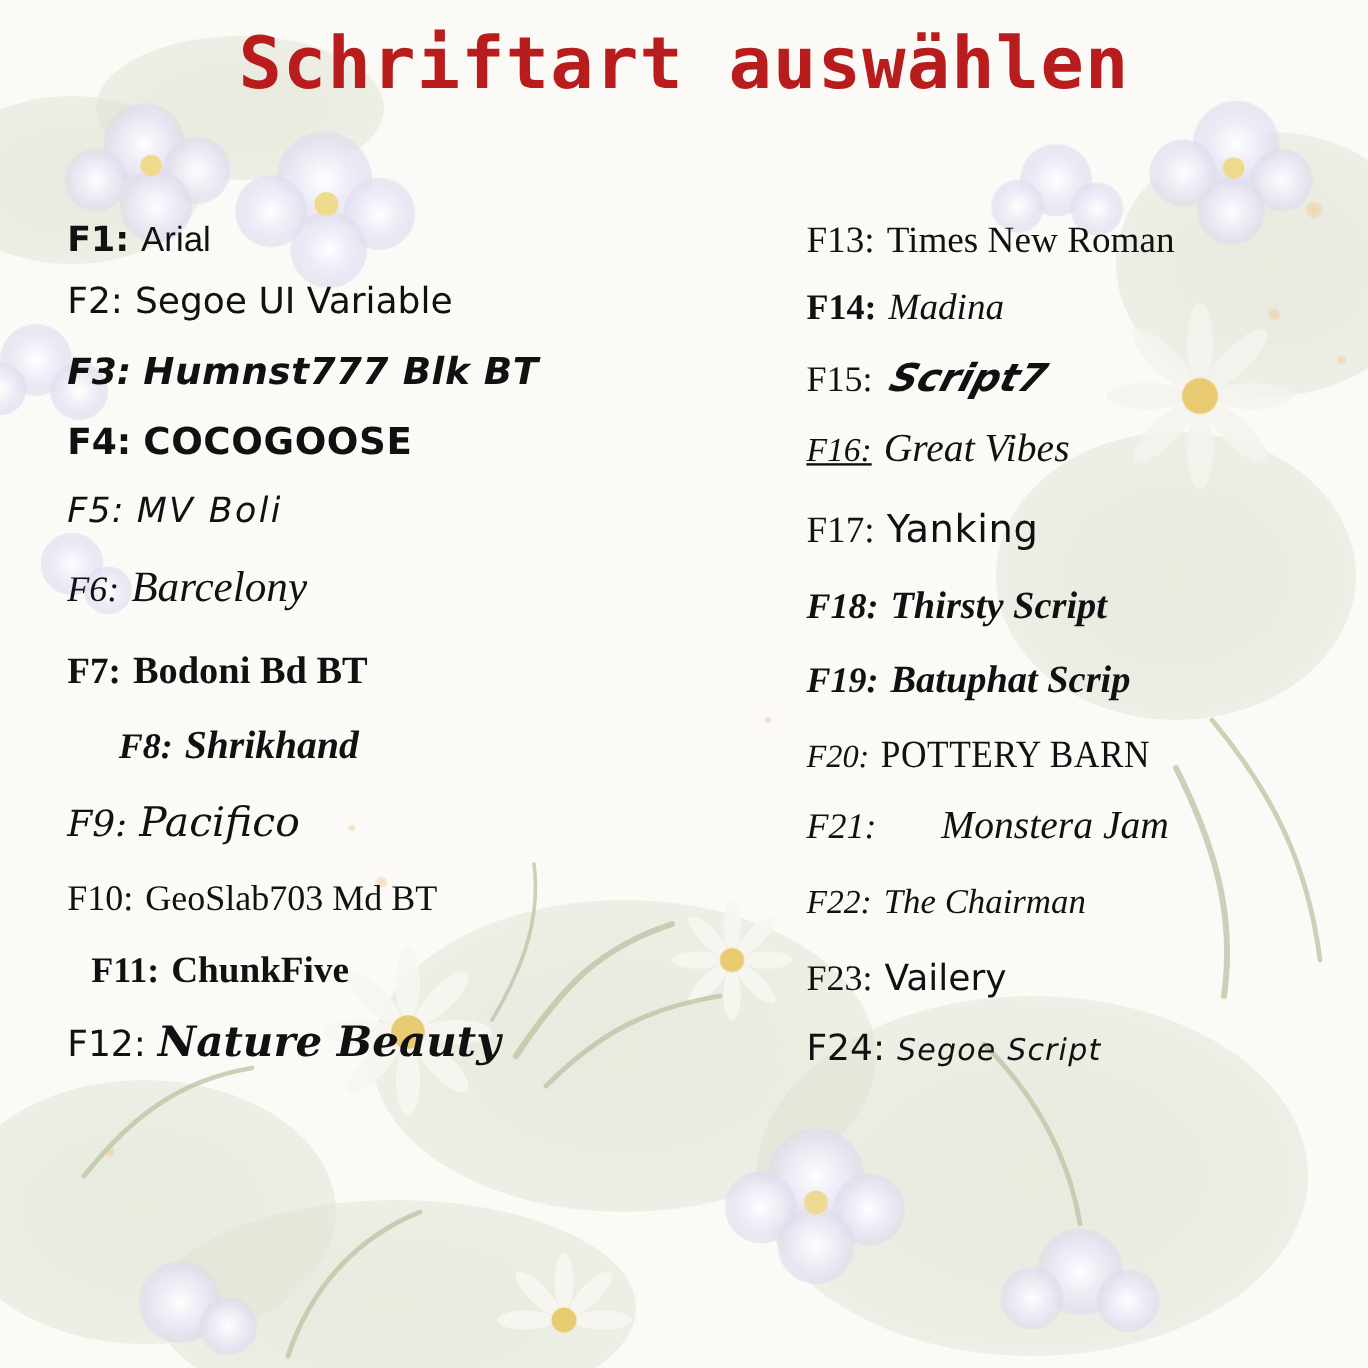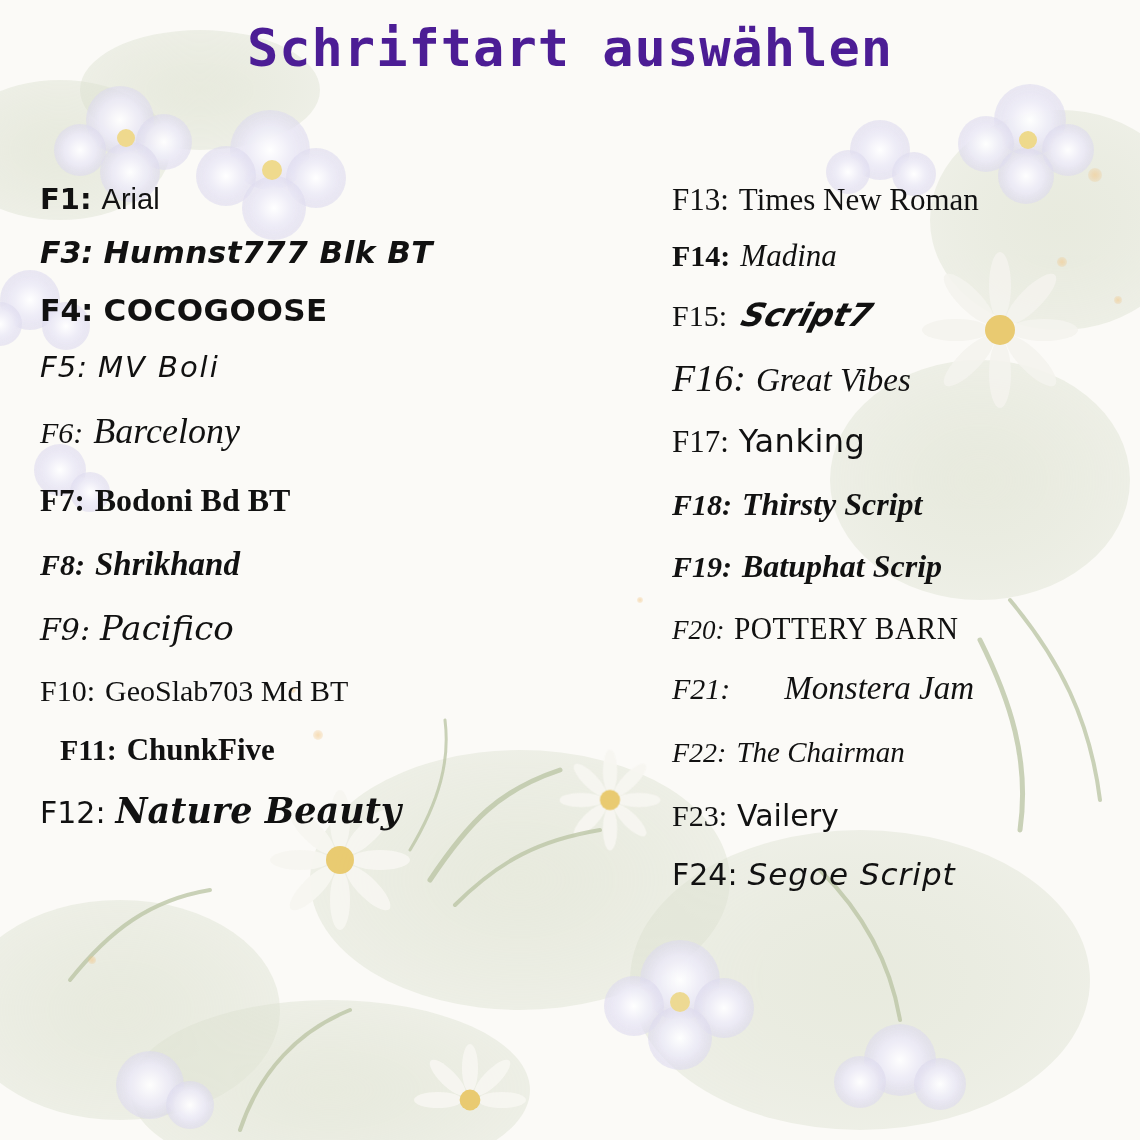--- a/index.html
+++ b/index.html
@@ -30,32 +30,32 @@
     z-index: 2;
   }
 
   #title {
     position: absolute;
     top: 18px;
     left: 0;
     width: 100%;
     text-align: center;
     font-family: "DejaVu Sans Mono", monospace;
-    font-size: 52px;
+    font-size: 60px;
     font-weight: 700;
     letter-spacing: 1px;
-    color: #4c1d95;
+    color: #b91c1c;
     white-space: nowrap;
   }
 
   .column {
     position: absolute;
     top: 182px;
   }
-  #col-left  { left: 40px;  width: 520px; }
+  #col-left  { left: 56px;  width: 520px; }
   #col-right { left: 672px; width: 460px; }
 
   .row {
     display: flex;
     align-items: baseline;
     color: #111;
     white-space: nowrap;
   }
   .row .lbl { margin-right: 10px; }
   .row .val { }
@@ -242,20 +242,24 @@
 
   <div id="title">Schriftart auswählen</div>
 
   <div class="column" id="col-left">
 
     <div class="row" style="height:52px;">
       <span class="lbl s-sans b" style="font-size:29px;">F1:</span>
       <span class="val s-arial" style="font-size:29px;">Arial</span>
     </div>
 
+    <div class="row" style="height:58px;">
+      <span class="lbl s-sans" style="font-size:30px;">F2:</span>
+      <span class="val s-sans" style="font-size:30px;">Segoe UI Variable</span>
+    </div>
 
     <div class="row" style="height:58px;">
       <span class="lbl s-sans b i" style="font-size:30px;">F3:</span>
       <span class="val s-sans b i" style="font-size:31px;letter-spacing:.5px;">Humnst777 Blk BT</span>
     </div>
 
     <div class="row" style="height:58px;">
       <span class="lbl s-sans b" style="font-size:30px;">F4:</span>
       <span class="val s-sans b caps" style="font-size:31px;">COCOGOOSE</span>
     </div>
@@ -268,21 +272,21 @@
     <div class="row" style="height:72px;">
       <span class="lbl script-light" style="font-size:30px;">F6:</span>
       <span class="val script-light" style="font-size:36px;">Barcelony</span>
     </div>
 
     <div class="row" style="height:64px;">
       <span class="lbl s-serif b" style="font-size:31px;">F7:</span>
       <span class="val s-serif b" style="font-size:32px;">Bodoni Bd BT</span>
     </div>
 
-    <div class="row" style="height:62px;">
+    <div class="row" style="height:62px;margin-left:43px;">
       <span class="lbl s-serif b i" style="font-size:30px;">F8:</span>
       <span class="val s-serif b i" style="font-size:33px;">Shrikhand</span>
     </div>
 
     <div class="row" style="height:66px;">
       <span class="lbl script" style="font-size:30px;">F9:</span>
       <span class="val script" style="font-size:34px;">Pacifico</span>
     </div>
 
     <div class="row" style="height:58px;">
@@ -312,21 +316,21 @@
       <span class="lbl s-serif b" style="font-size:30px;">F14:</span>
       <span class="val script-light" style="font-size:31px;">Madina</span>
     </div>
 
     <div class="row" style="height:60px;">
       <span class="lbl s-serif" style="font-size:30px;">F15:</span>
       <span class="val s-sans b i slant-hard" style="font-size:32px;">Script7</span>
     </div>
 
     <div class="row" style="height:66px;">
-      <span class="lbl script-light" style="font-size:38px;">F16:</span>
+      <span class="lbl script-light" style="font-size:28px;text-decoration:underline;">F16:</span>
       <span class="val script-light" style="font-size:33px;">Great Vibes</span>
     </div>
 
     <div class="row" style="height:64px;">
       <span class="lbl s-serif" style="font-size:31px;">F17:</span>
       <span class="val s-sans" style="font-size:32px;letter-spacing:.5px;">Yanking</span>
     </div>
 
     <div class="row" style="height:62px;">
       <span class="lbl s-serif b i" style="font-size:30px;">F18:</span>
@@ -353,17 +357,17 @@
       <span class="val script-light" style="font-size:29px;">The Chairman</span>
     </div>
 
     <div class="row" style="height:58px;">
       <span class="lbl s-serif" style="font-size:30px;">F23:</span>
       <span class="val s-sans" style="font-size:30px;">Vailery</span>
     </div>
 
     <div class="row" style="height:58px;">
       <span class="lbl s-sans" style="font-size:30px;">F24:</span>
-      <span class="val s-sans i" style="font-size:31px;letter-spacing:1px;">Segoe Script</span>
+      <span class="val s-sans i" style="font-size:25px;letter-spacing:1px;">Segoe Script</span>
     </div>
   </div>
 
 </div>
 
 </body></html>

